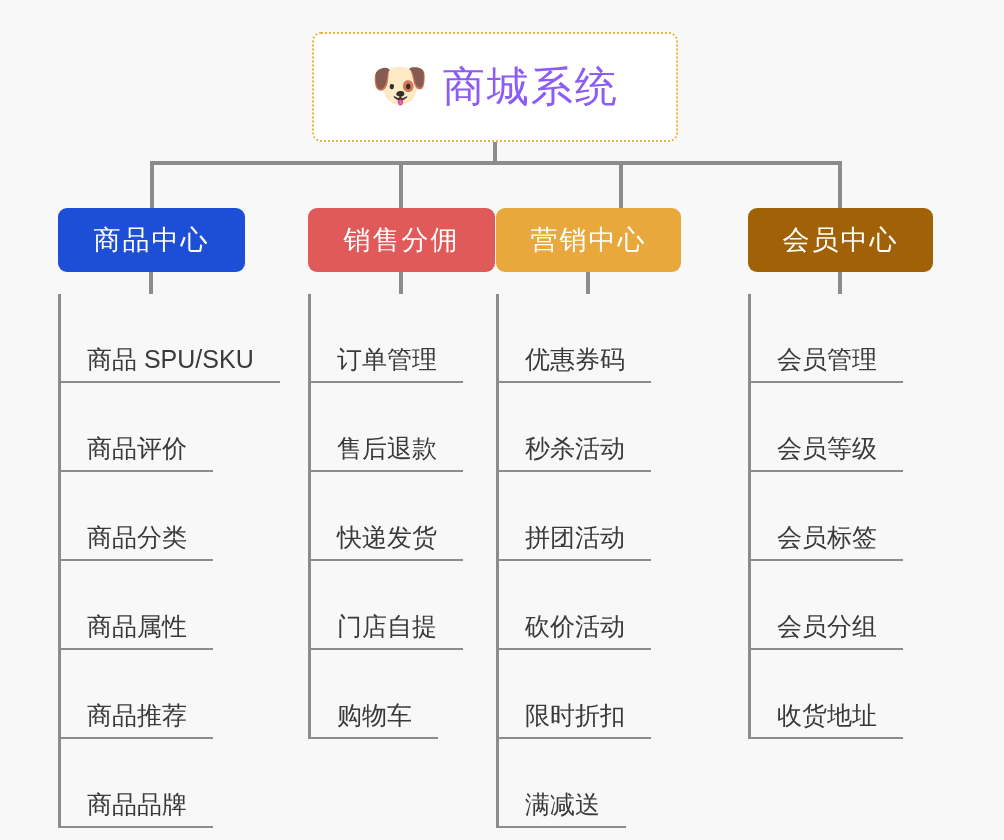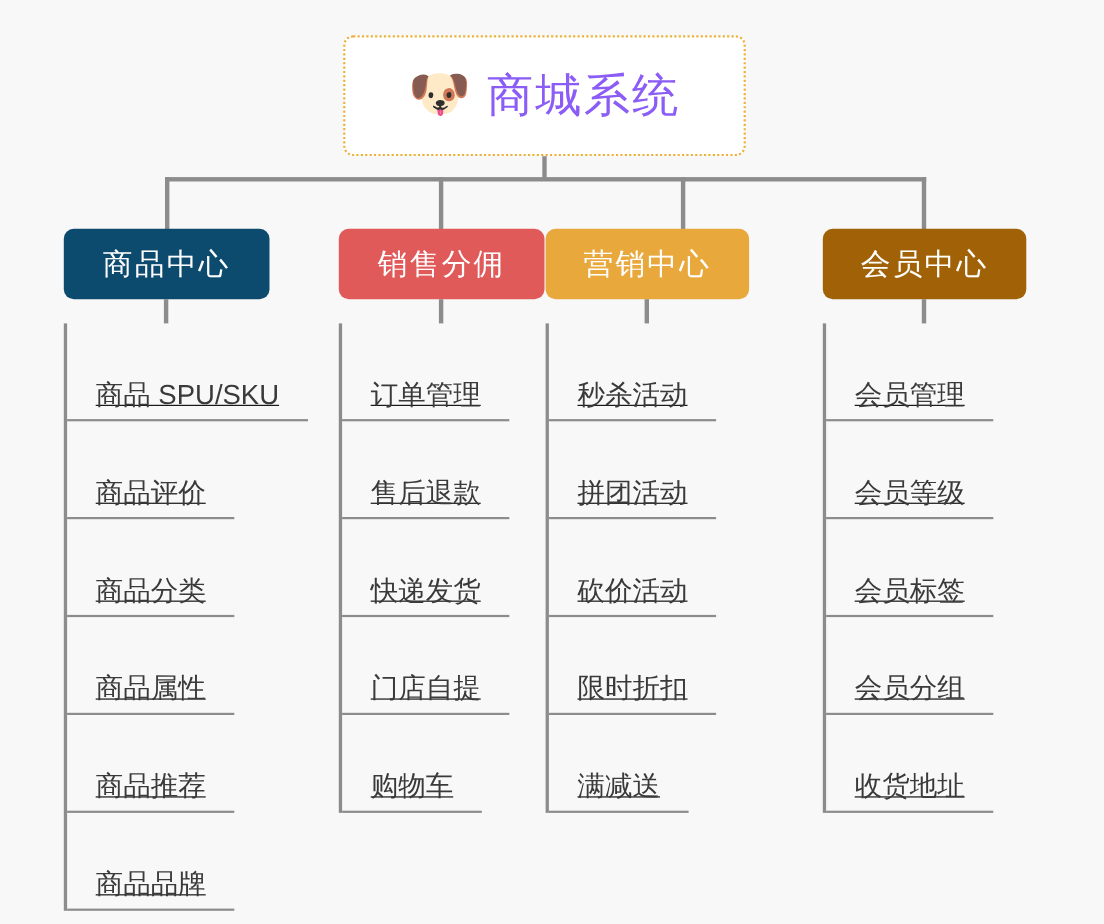--- a/index.html
+++ b/index.html
@@ -117,21 +117,20 @@
     display: flex;
     align-items: flex-end;
     box-sizing: border-box;
   }
   .leaf-underline {
     display: inline-block;
     border-bottom: 2px solid #8c8c8c;
     padding: 0 26px 8px 26px;
     margin-left: -14px;
     box-sizing: border-box;
-    text-decoration: underline;
   }
   .leaf-label {
     font-size: 25px;
     color: #3a3a3a;
     line-height: 1.1;
     white-space: nowrap;
   }
 </style>
 </head>
 <body>
@@ -144,21 +143,21 @@
   </div>
 
   <div class="conn conn-v-root"></div>
   <div class="conn conn-h-bus"></div>
   <div class="conn conn-v-drop" style="left:150px"></div>
   <div class="conn conn-v-drop" style="left:399px"></div>
   <div class="conn conn-v-drop" style="left:619px"></div>
   <div class="conn conn-v-drop" style="left:838px"></div>
 
   <div class="column" style="left:58px;width:187px">
-    <div class="cat-header" style="background:#0c4a6e;width:187px">
+    <div class="cat-header" style="background:#1d4ed8;width:187px">
       <span class="cat-header-label">商品中心</span>
     </div>
     <div class="branch-stem" style="left:91px"></div>
     <div class="leaf-list">
       <div class="leaf-item">
           <span class="leaf-underline"><span class="leaf-label">商品 SPU/SKU</span></span>
         </div>
       <div class="leaf-item">
           <span class="leaf-underline"><span class="leaf-label">商品评价</span></span>
         </div>
@@ -201,20 +200,23 @@
     </div>
   </div>
 
   <div class="column" style="left:496px;width:185px">
     <div class="cat-header" style="background:#e8a83c;width:185px">
       <span class="cat-header-label">营销中心</span>
     </div>
     <div class="branch-stem" style="left:90px"></div>
     <div class="leaf-list">
       <div class="leaf-item">
+          <span class="leaf-underline"><span class="leaf-label">优惠券码</span></span>
+        </div>
+      <div class="leaf-item">
           <span class="leaf-underline"><span class="leaf-label">秒杀活动</span></span>
         </div>
       <div class="leaf-item">
           <span class="leaf-underline"><span class="leaf-label">拼团活动</span></span>
         </div>
       <div class="leaf-item">
           <span class="leaf-underline"><span class="leaf-label">砍价活动</span></span>
         </div>
       <div class="leaf-item">
           <span class="leaf-underline"><span class="leaf-label">限时折扣</span></span>

